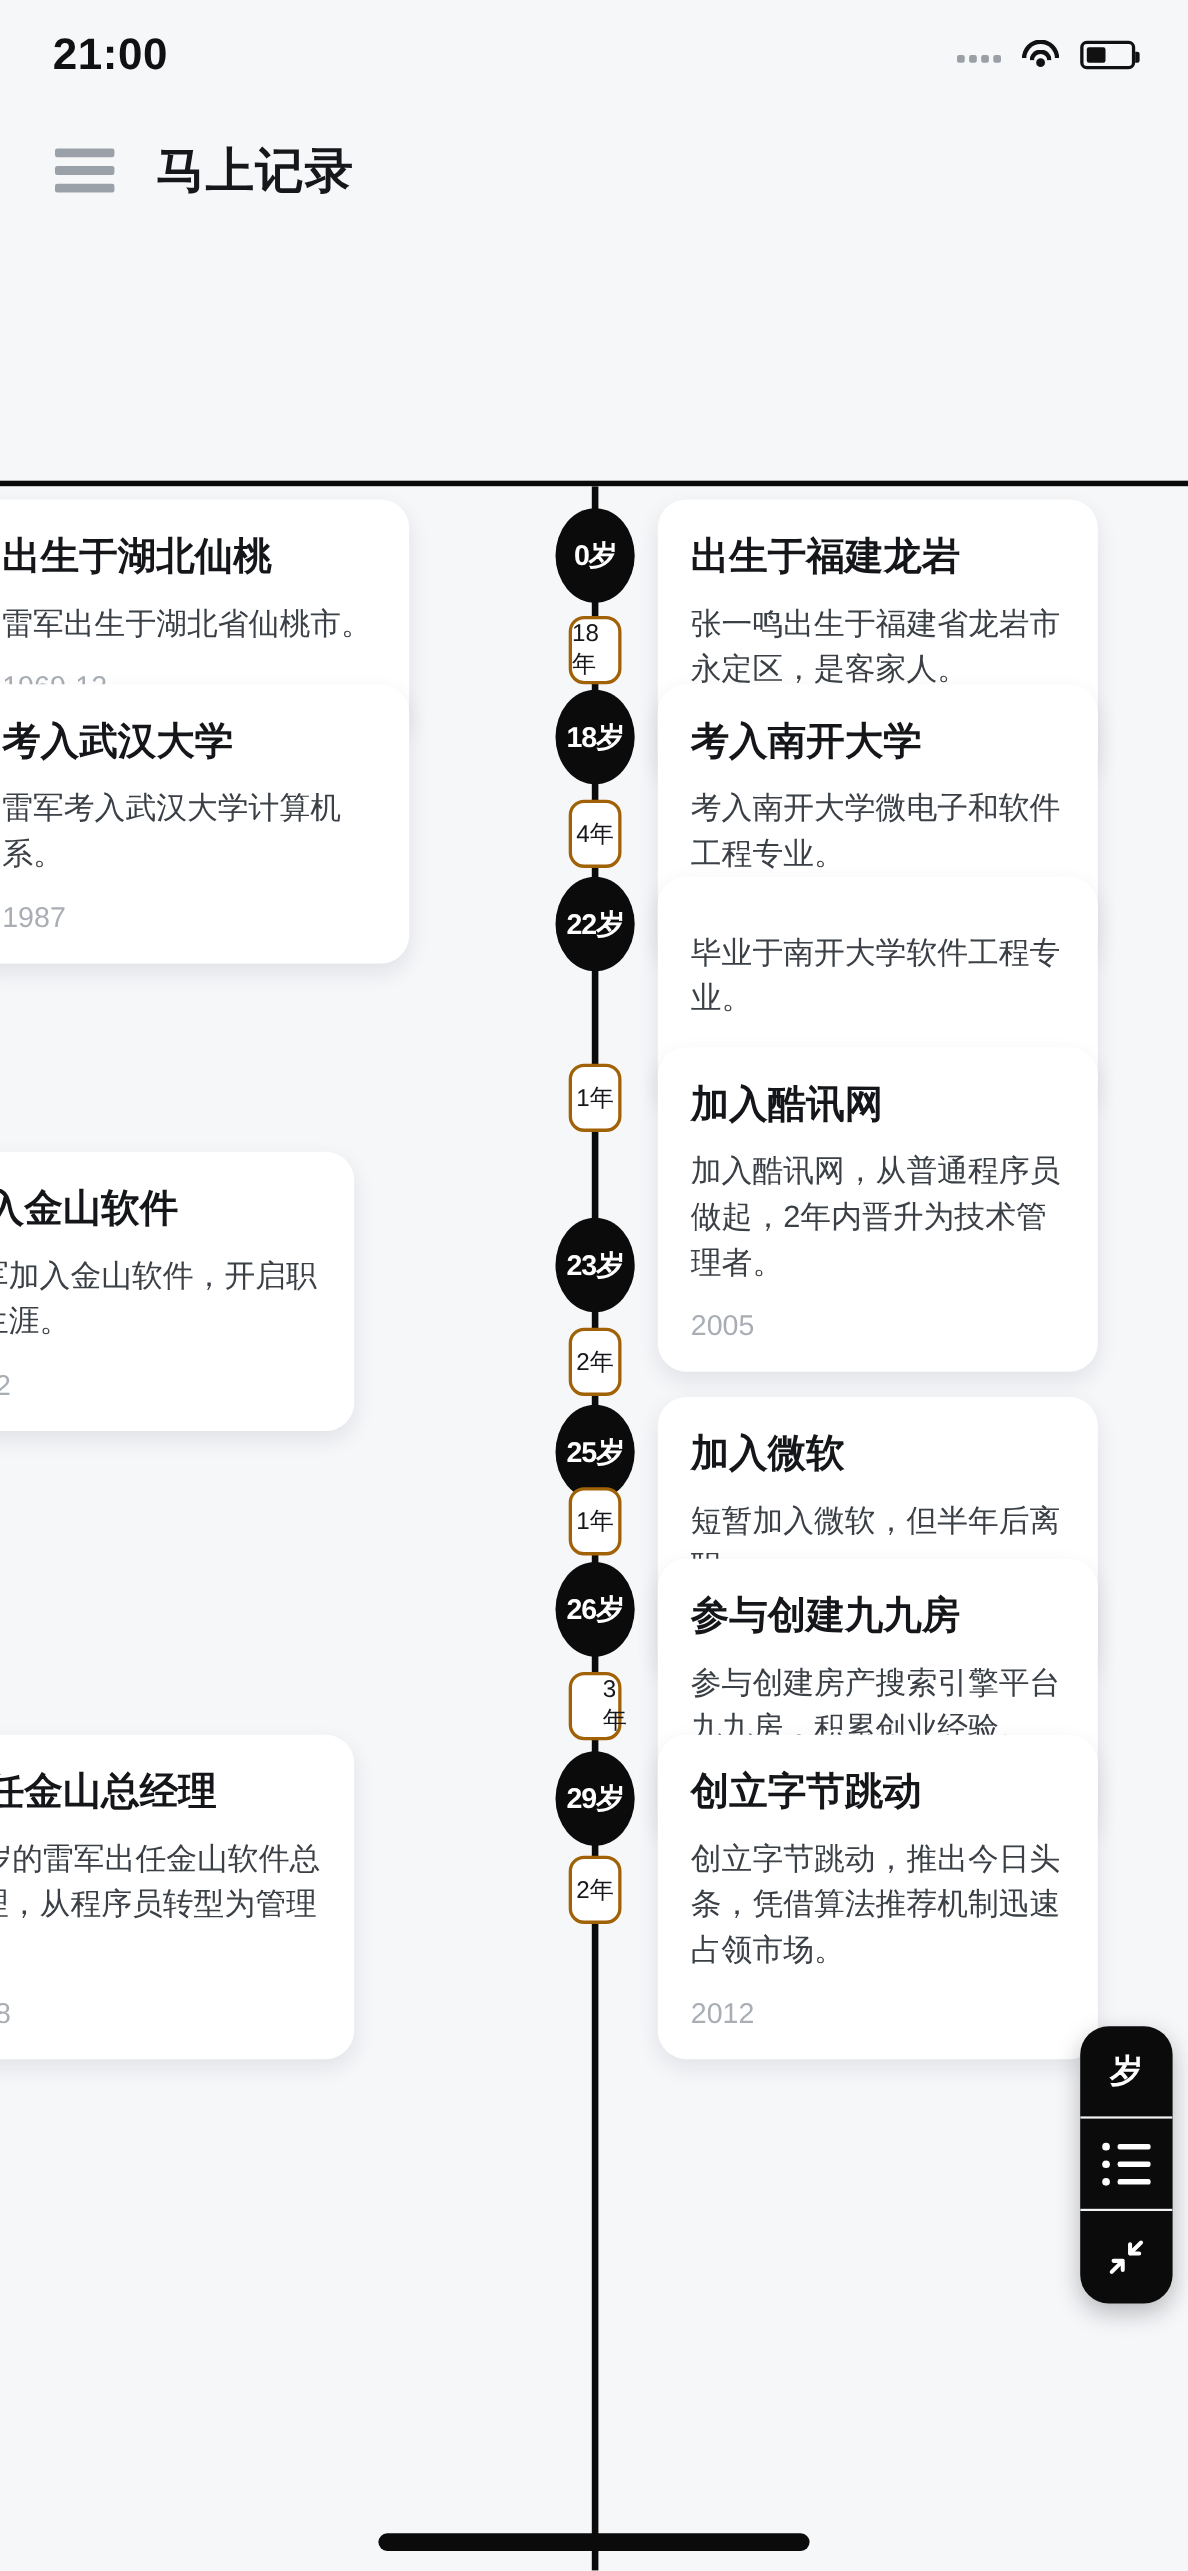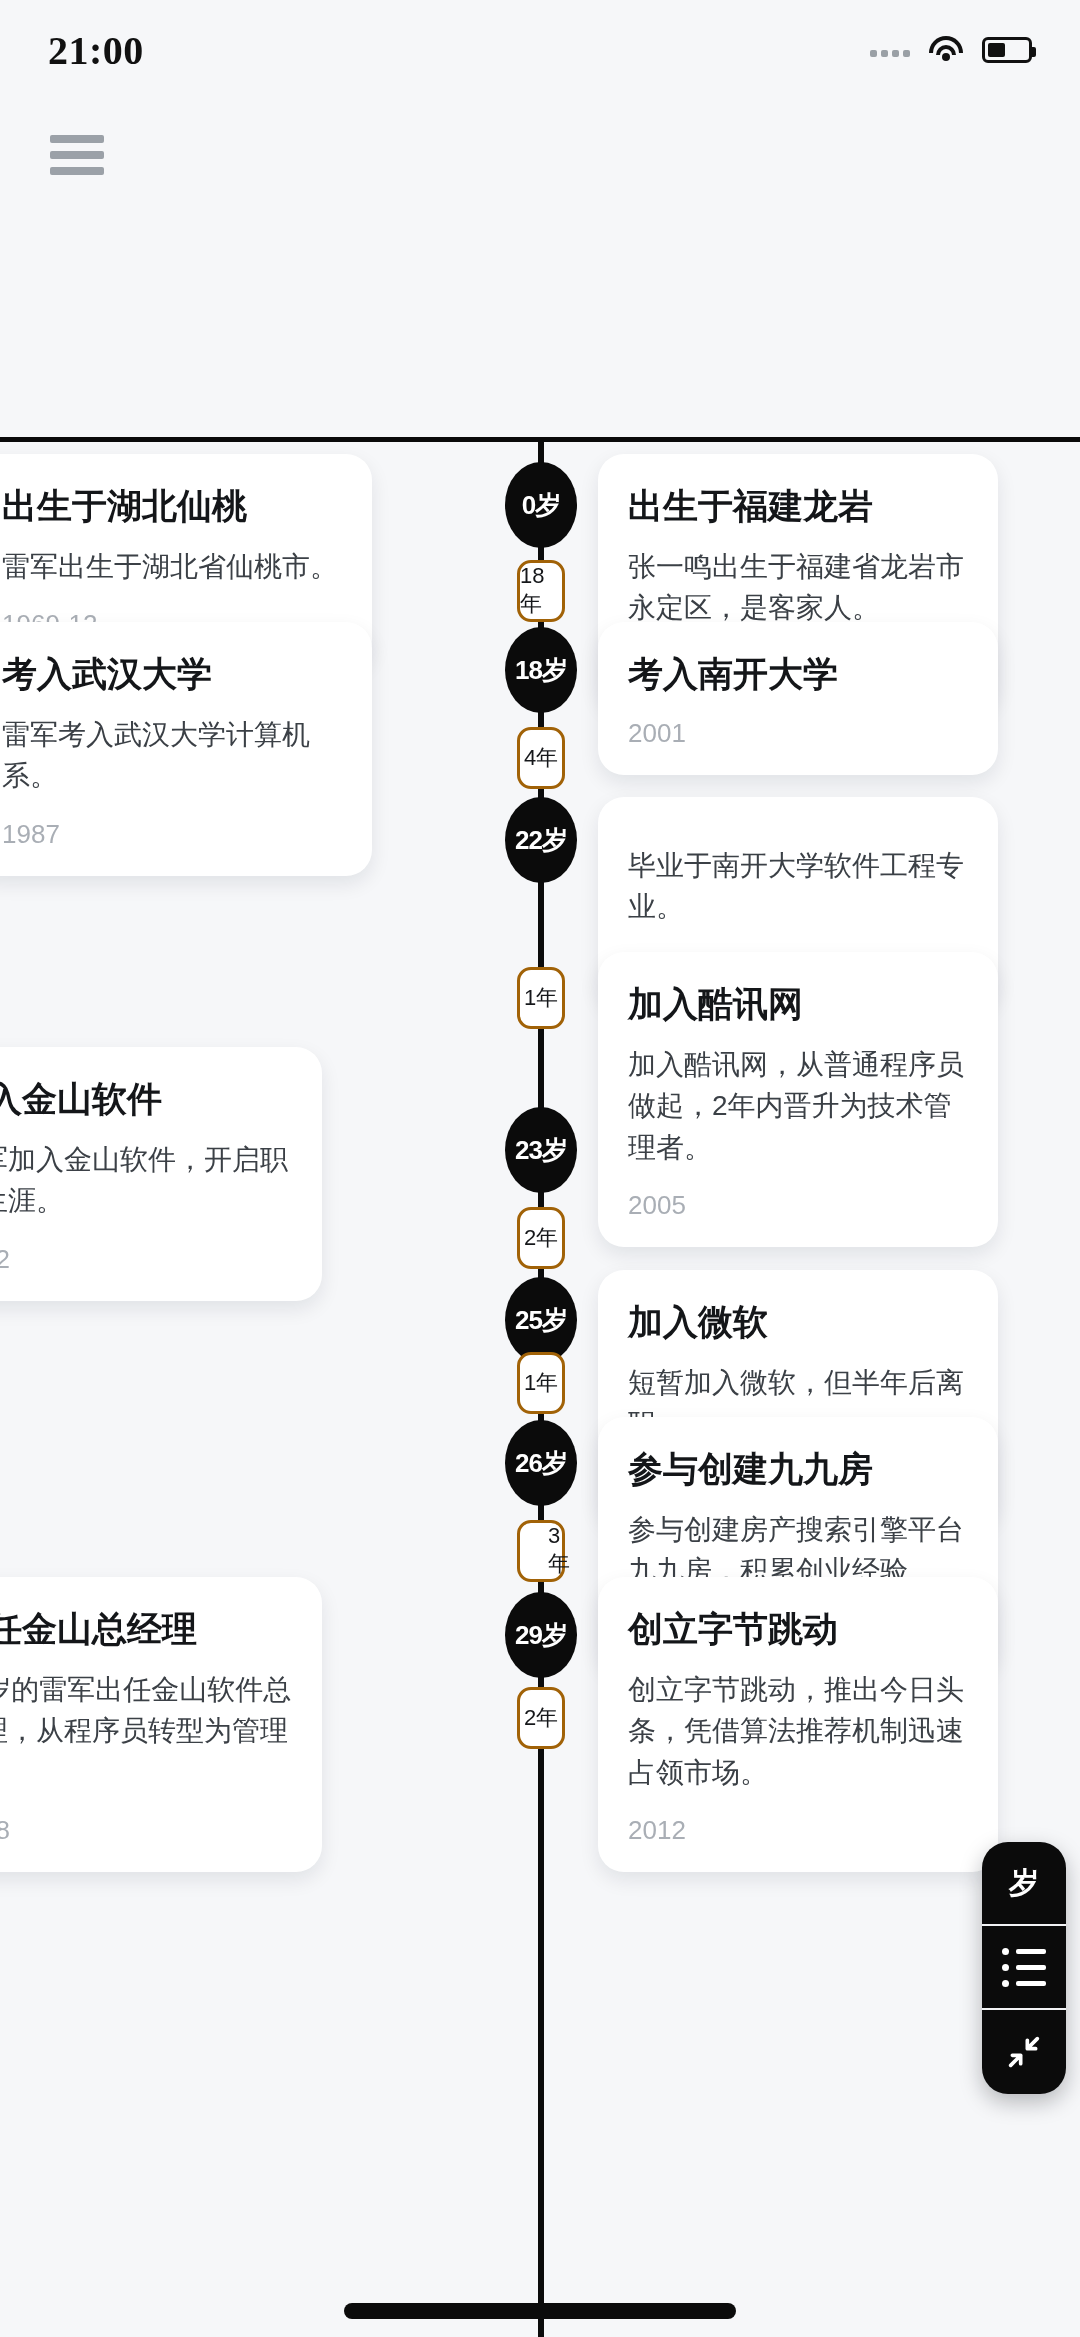--- a/index.html
+++ b/index.html
@@ -10,21 +10,21 @@
     overflow:hidden;
   }
   #app { position:relative; width:1080px; height:2337px; background:#f6f7f9; }
 
   
   .statusbar{
     position:absolute; top:0; left:0; width:1080px; height:100px;
     display:flex; align-items:center; justify-content:space-between;
     padding:0 48px; background:#f6f7f9;
   }
-  .status-time{ font-size:40px; font-weight:700; color:#111; letter-spacing:0.5px;font-family:Liberation Serif, serif; }
+  .status-time{ font-size:40px; font-weight:700; color:#111; letter-spacing:0.5px; }
   .status-right{ display:flex; align-items:center; gap:18px; }
   .sig-dots{ display:flex; align-items:flex-end; gap:4px; height:14px; }
   .sig-dots i{ width:7px; height:7px; background:#9aa0a6; border-radius:2px; display:block; }
   .wifi{ position:relative; width:36px; height:28px; }
   .wifi span{
     position:absolute; left:50%; transform:translateX(-50%);
     border:4px solid #111; border-bottom:none;
     border-top-left-radius:60px; border-top-right-radius:60px;
   }
   .wifi .w1{ width:34px; height:17px; top:0; }
@@ -145,20 +145,21 @@
         </div>
     </div>
   </div>
 
   <div class="appbar">
     <div class="hamburger">
         <i></i>
         <i></i>
         <i></i>
       </div>
+    <div class="app-title">马上记录</div>
   </div>
 
 
   <div class="divider"></div>
 
   <div class="timeline">
     <div class="spine"></div>
 
     <div class="card left" style="left:-28px; top:12px;">
       <div class="card-title">出生于湖北仙桃</div>
@@ -181,20 +182,21 @@
       <div class="card-date">1998</div>
     </div>
 
     <div class="card right" style="left:598px; top:12px;">
       <div class="card-title">出生于福建龙岩</div>
       <div class="card-desc">张一鸣出生于福建省龙岩市永定区，是客家人。</div>
       <div class="card-date">1983-04</div>
     </div>
     <div class="card right" style="left:598px; top:180px;">
       <div class="card-title">考入南开大学</div>
+      <div class="card-desc">考入南开大学微电子和软件工程专业。</div>
       <div class="card-date">2001</div>
     </div>
     <div class="card right" style="left:598px; top:355px;">
       <div class="card-desc">毕业于南开大学软件工程专业。</div>
       <div class="card-date">2005</div>
     </div>
     <div class="card right" style="left:598px; top:510px;">
       <div class="card-title">加入酷讯网</div>
       <div class="card-desc">加入酷讯网，从普通程序员做起，2年内晋升为技术管理者。</div>
       <div class="card-date">2005</div>

